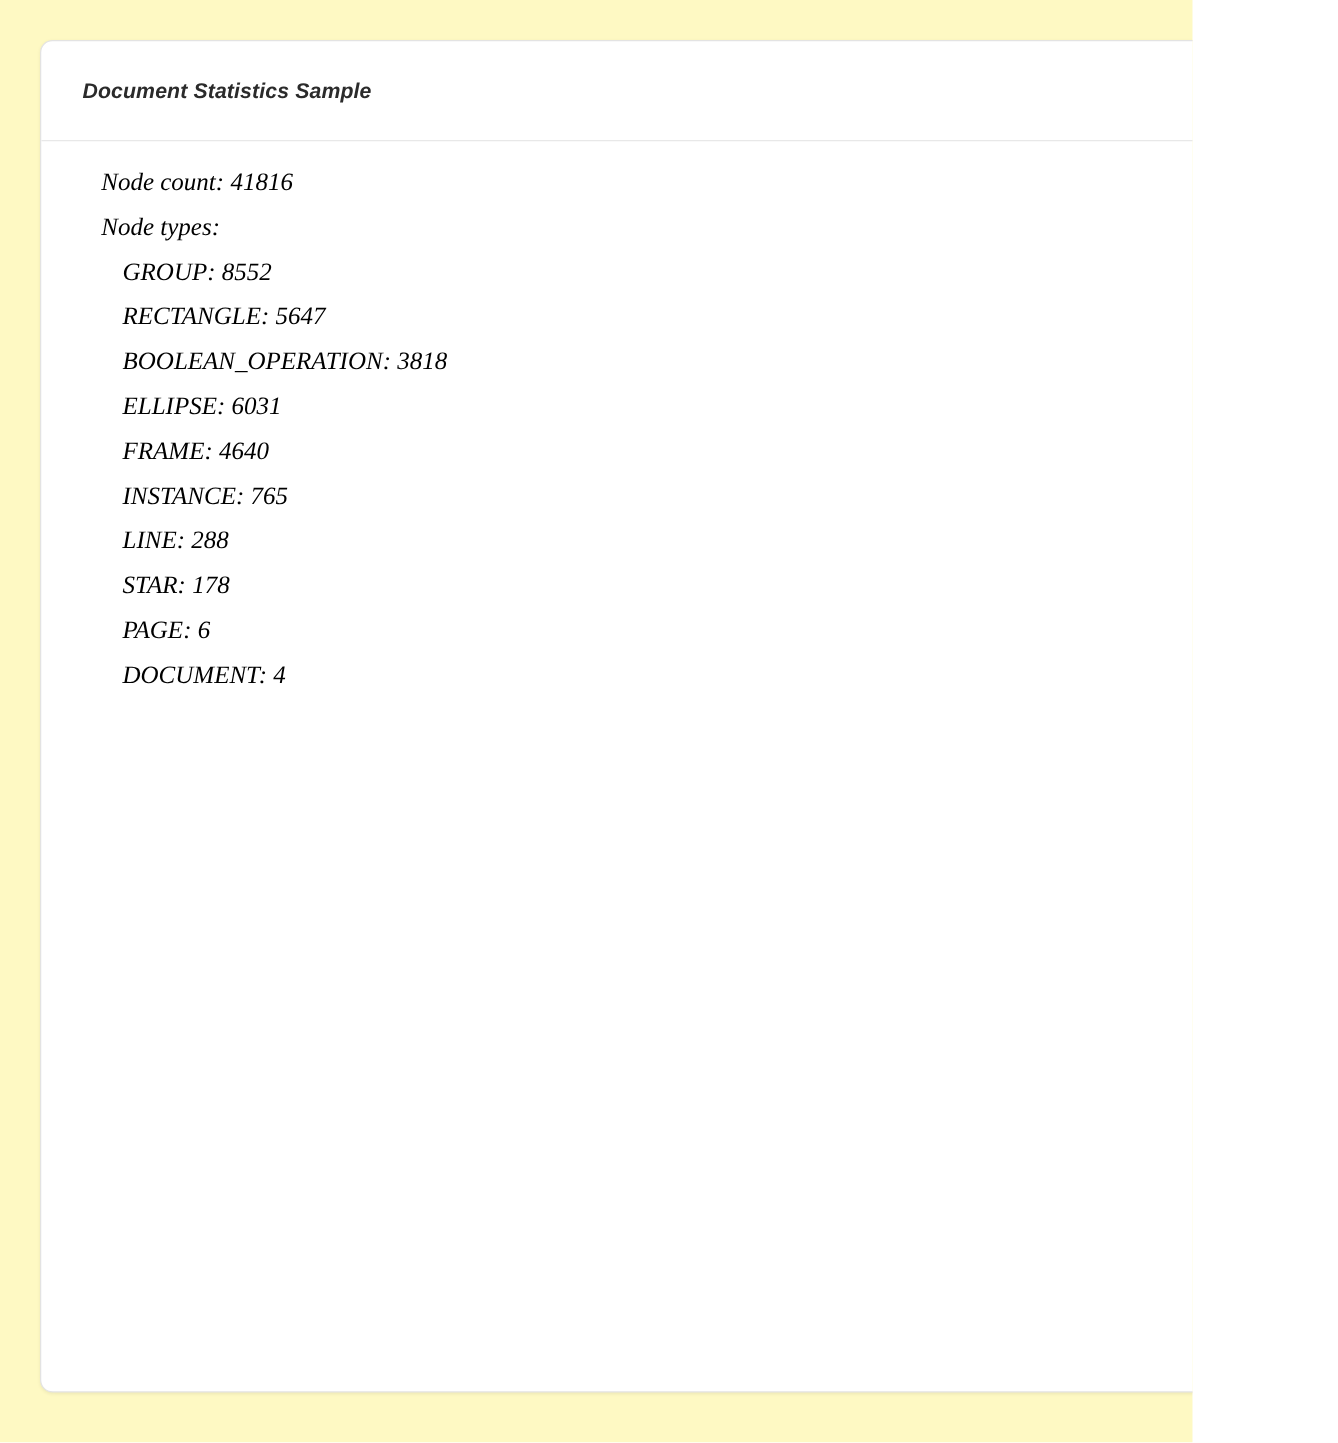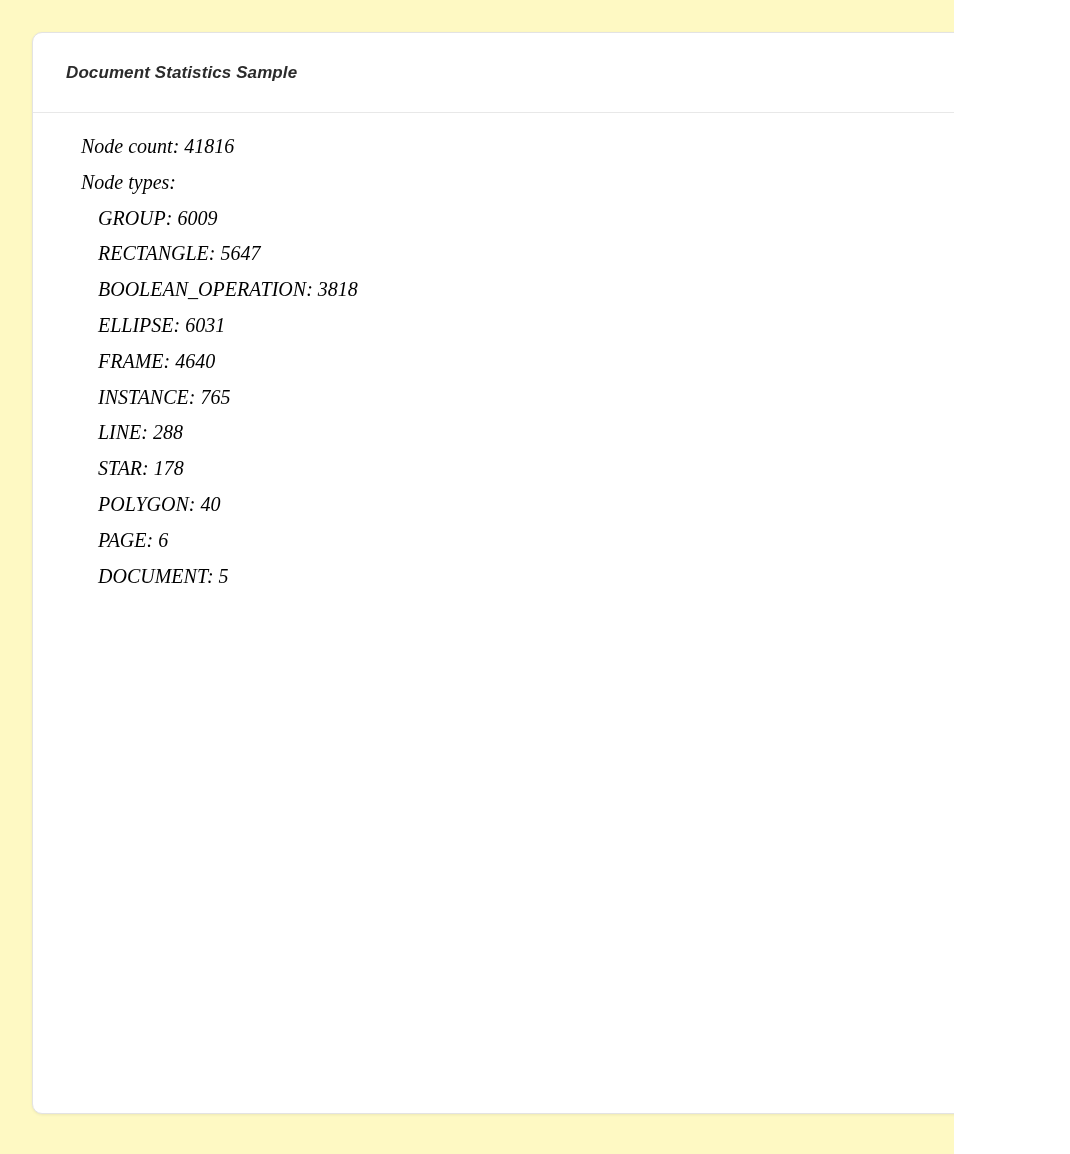--- a/index.html
+++ b/index.html
@@ -96,27 +96,26 @@
             <line x1="22" y1="4" x2="4" y2="22" stroke="#1b1b1b" stroke-width="1.8" stroke-linecap="round"></line>
           </svg>
         </span>
       </button>
     </div>
 
     <div class="dialog-body">
       <div class="stats-line">Node count: 41816</div>
       <div class="stats-line">Node types:</div>
 
-      <div class="stats-line indent">GROUP: 6009</div>
+      <div class="stats-line indent">GROUP: 8552</div>
       <div class="stats-line indent">RECTANGLE: 5647</div>
       <div class="stats-line indent">BOOLEAN_OPERATION: 3818</div>
       <div class="stats-line indent">ELLIPSE: 6031</div>
       <div class="stats-line indent">FRAME: 4640</div>
       <div class="stats-line indent">INSTANCE: 765</div>
       <div class="stats-line indent">LINE: 288</div>
       <div class="stats-line indent">STAR: 178</div>
-      <div class="stats-line indent">POLYGON: 40</div>
       <div class="stats-line indent">PAGE: 6</div>
-      <div class="stats-line indent">DOCUMENT: 5</div>
+      <div class="stats-line indent">DOCUMENT: 4</div>
     </div>
 
   </div>
 </div>
 
 </body></html>

